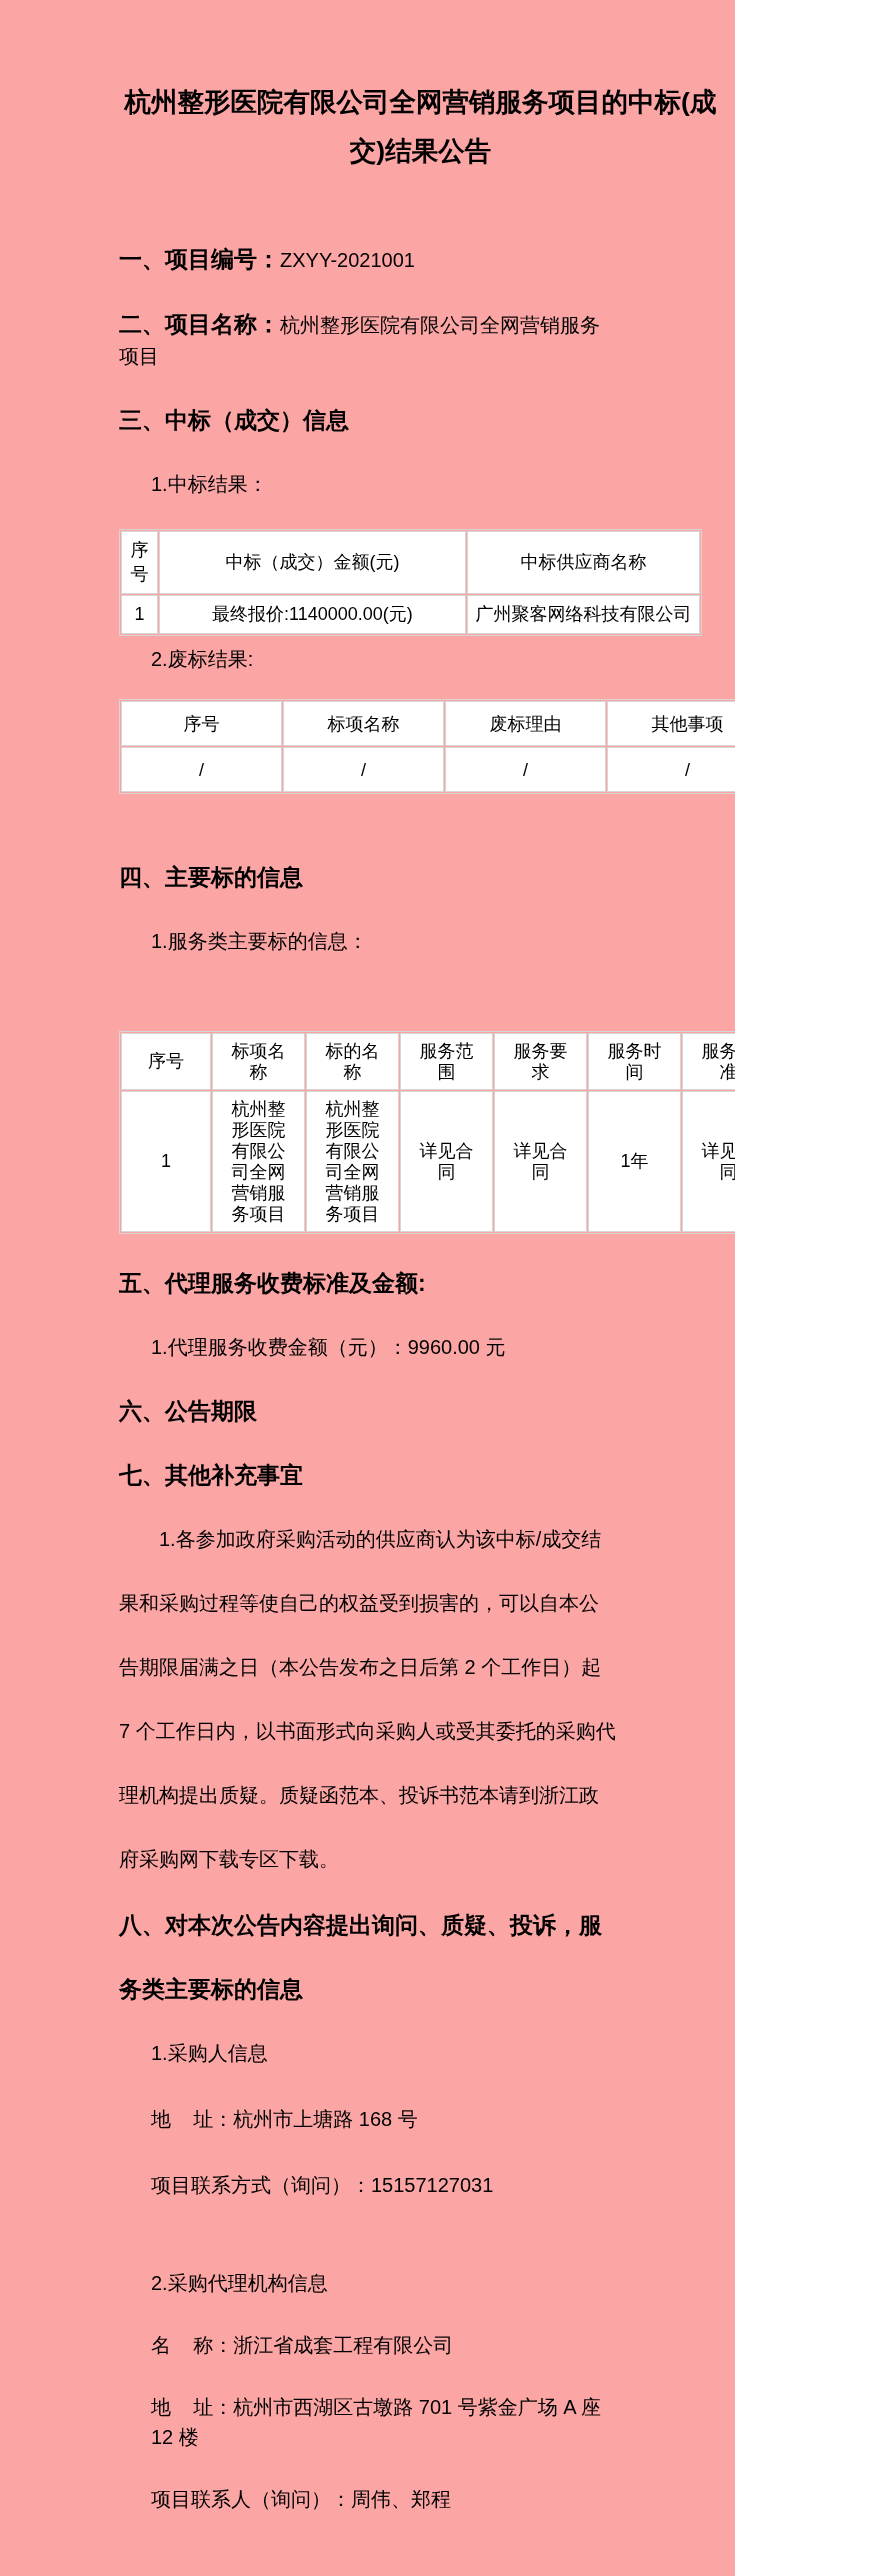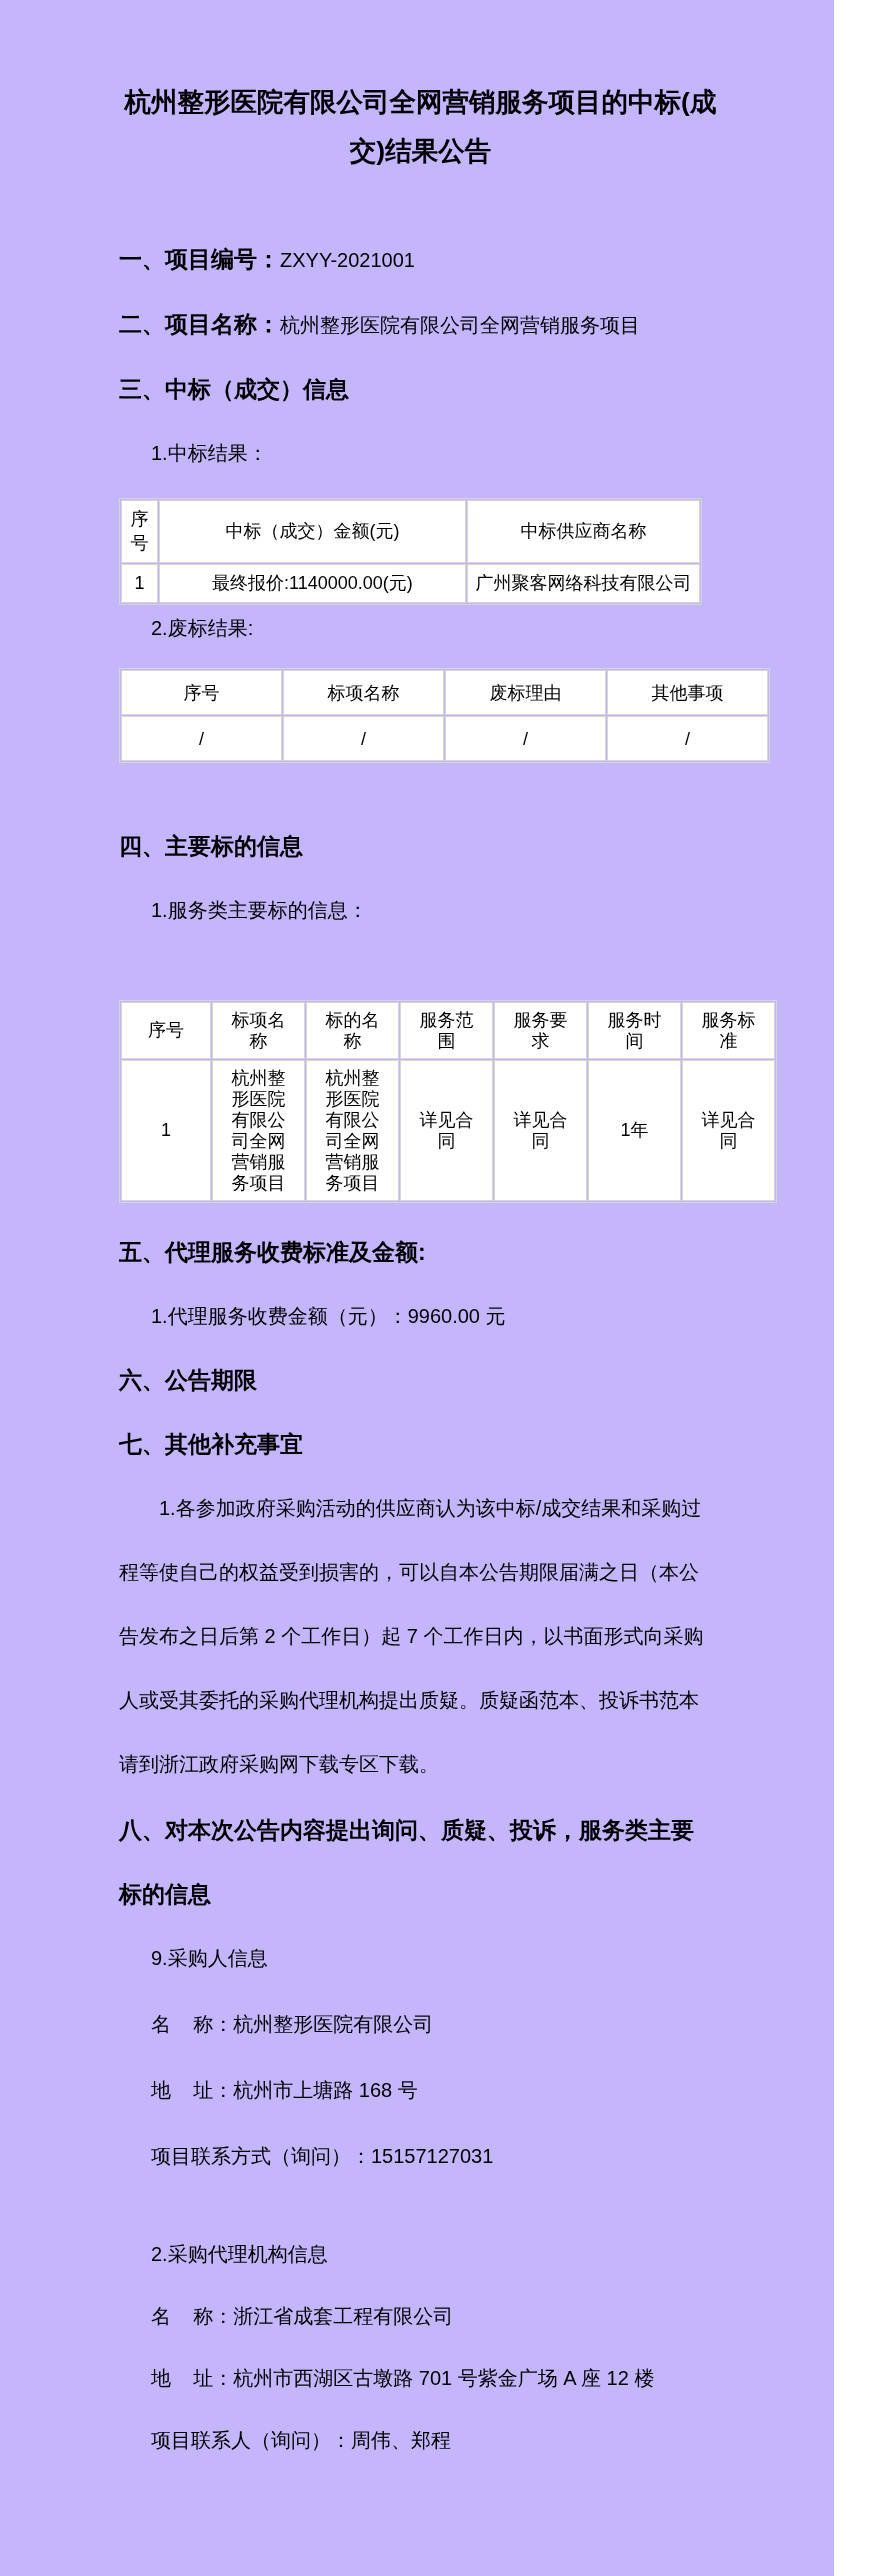--- a/index.html
+++ b/index.html
@@ -4,24 +4,24 @@
 <style>
   html, body {
     margin: 0;
     padding: 0;
     background: #ffffff;
     color: #000000;
     font-family: "Liberation Sans", "DejaVu Sans", sans-serif;
   }
   .page {
     position: relative;
-    width: 834px;
+    width: 735px;
     height: 2576px;
     overflow: hidden;
-    background: #c4b5fd;
+    background: #fca5a5;
   }
   .content {
     padding: 0 119px;
   }
   
   .doc-title {
     width: 603px;
     margin: 78px auto 0;
     text-align: center;
     font-size: 26.5px;
@@ -197,22 +197,21 @@
 
     <div class="sec-heading m64">六、公告期限</div>
 
 
     <div class="sec-heading m64">七、其他补充事宜</div>
 
     <div class="para m32">1.各参加政府采购活动的供应商认为该中标/成交结果和采购过程等使自己的权益受到损害的，可以自本公告期限届满之日（本公告发布之日后第 2 个工作日）起 7 个工作日内，以书面形式向采购人或受其委托的采购代理机构提出质疑。质疑函范本、投诉书范本请到浙江政府采购网下载专区下载。</div>
 
     <div class="sec-heading wrap2 m4">八、对本次公告内容提出询问、质疑、投诉，服务类主要标的信息</div>
 
-    <div class="body-line indent-1 m32">9.采购人信息</div>
-    <div class="body-line indent-1 m68">名    称：杭州整形医院有限公司</div>
+    <div class="body-line indent-1 m32">1.采购人信息</div>
     <div class="body-line indent-1 m68">地    址：杭州市上塘路 168 号</div>
     <div class="body-line indent-1 m68">项目联系方式（询问）：15157127031</div>
 
     <div class="body-line indent-1 m128">2.采购代理机构信息</div>
     <div class="body-line indent-1 m60">名    称：浙江省成套工程有限公司</div>
     <div class="body-line indent-1 m60">地    址：杭州市西湖区古墩路 701 号紫金广场 A 座 12 楼</div>
     <div class="body-line indent-1 m60">项目联系人（询问）：周伟、郑程</div>
 
   </div>
 </div>

